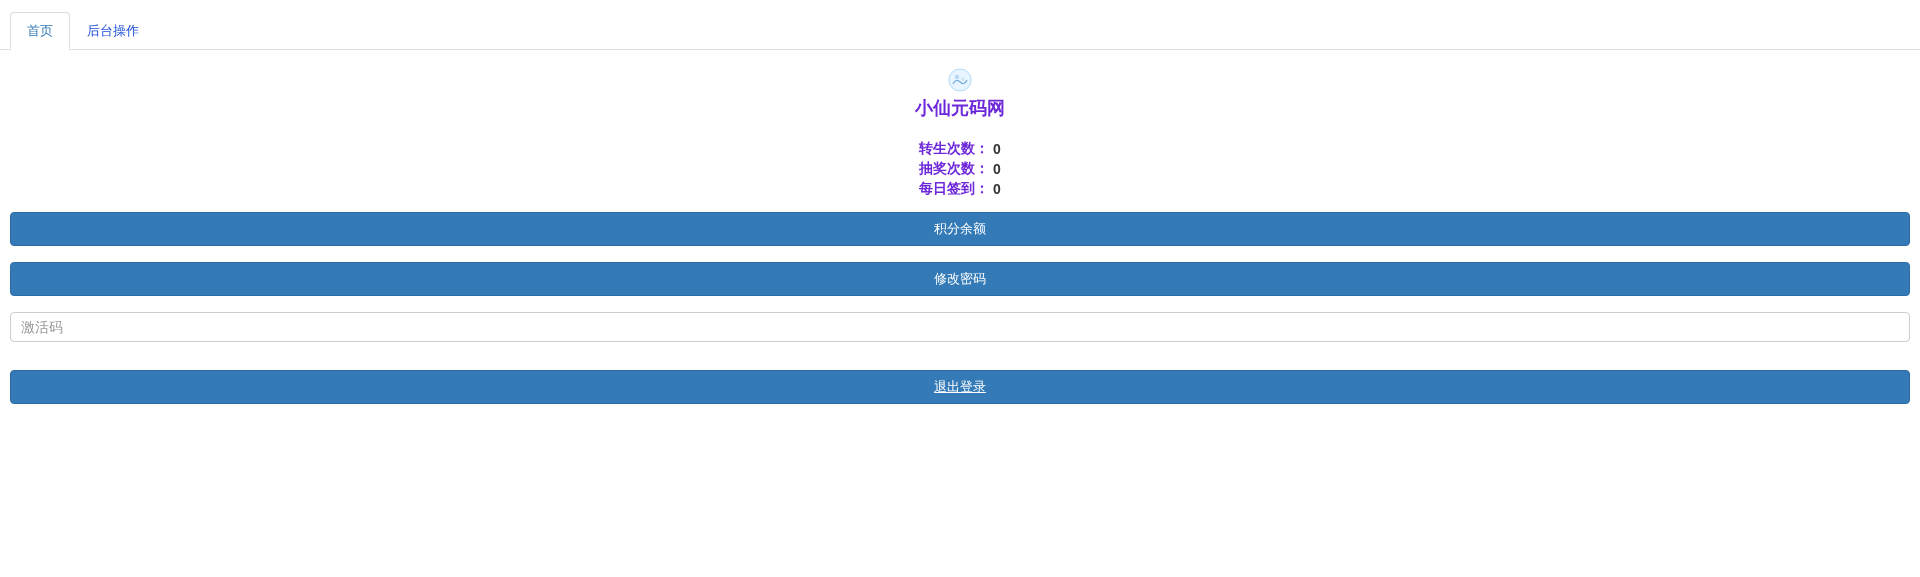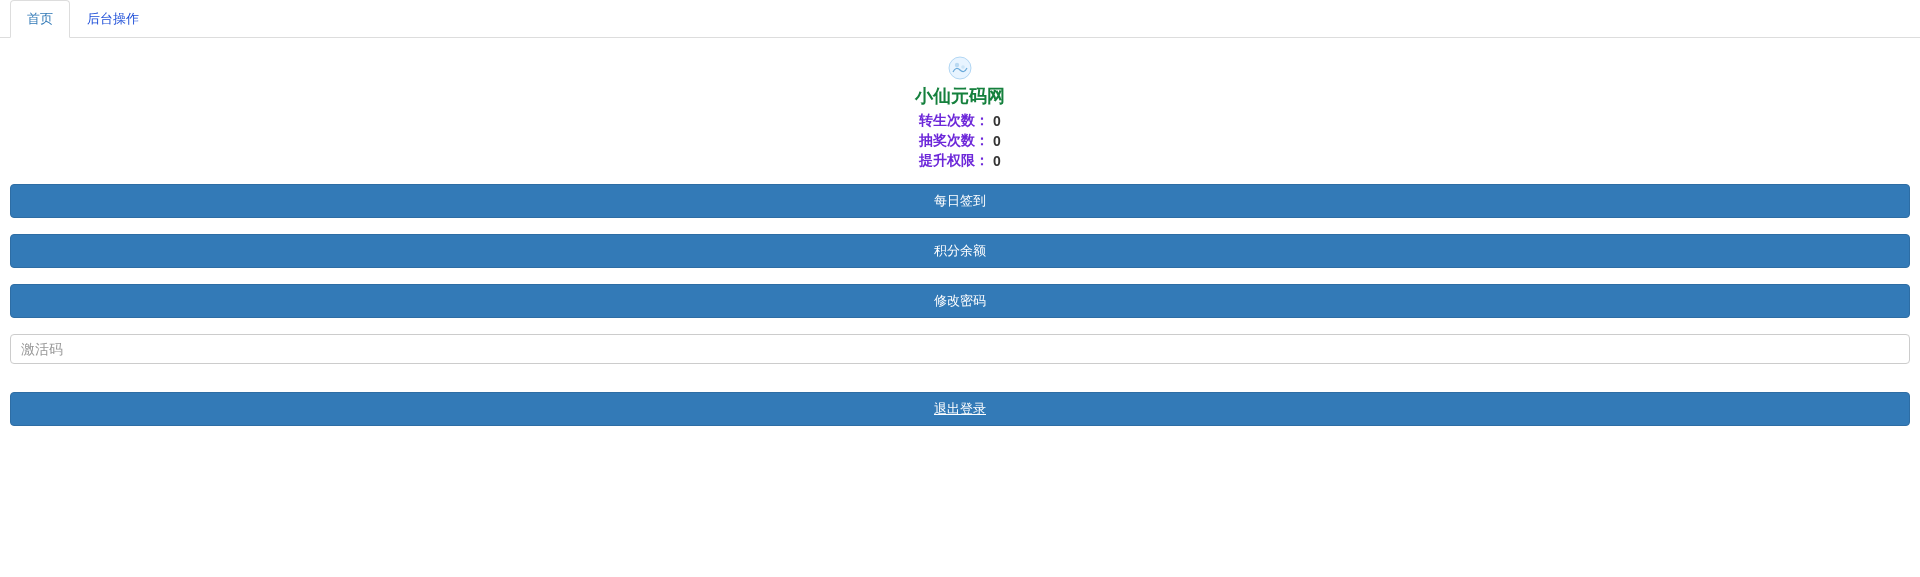--- a/index.html
+++ b/index.html
@@ -6,21 +6,21 @@
     body {
       font-family: "Microsoft YaHei", Arial, sans-serif;
       background: #ffffff;
       font-size: 14px;
       color: #333;
     }
     .tab-bar {
       display: flex;
       border-bottom: 1px solid #ddd;
       padding-left: 10px;
-      margin-top: 0;
+      margin-top: 12px;
     }
     .tab {
       padding: 9px 16px;
       cursor: pointer;
       color: #1d4ed8;
       border: 1px solid transparent;
       border-bottom: none;
       margin-bottom: -1px;
       font-size: 13px;
     }
@@ -40,22 +40,22 @@
     .logo {
       width: 24px;
       height: 24px;
       margin: 8px auto 4px auto;
       display: block;
     }
     .logo svg { width: 100%; height: 100%; }
     .site-title {
       font-size: 18px;
       font-weight: bold;
-      color: #15803d;
-      margin-bottom: 4px;
+      color: #6d28d9;
+      margin-bottom: 20px;
     }
     .stats-row {
       display: flex;
       justify-content: center;
       align-items: center;
       margin: 2px 0;
     }
     .stats-label {
       font-size: 14px;
       font-weight: bold;
@@ -125,27 +125,26 @@
 
     <div class="stats-row">
       <span class="stats-label">转生次数：</span>
       <span class="stats-value">0</span>
     </div>
     <div class="stats-row">
       <span class="stats-label">抽奖次数：</span>
       <span class="stats-value">0</span>
     </div>
     <div class="stats-row">
-      <span class="stats-label">提升权限：</span>
+      <span class="stats-label">每日签到：</span>
       <span class="stats-value">0</span>
     </div>
   </div>
 
   <div class="action-buttons">
-    <button class="btn-primary">每日签到</button>
     <button class="btn-primary">积分余额</button>
     <button class="btn-primary">修改密码</button>
 
     <input type="text" class="input-field" placeholder="激活码" style="">
 
 
     <button class="btn-primary gap-lg">退出登录</button>
   </div>
 
 </div>

